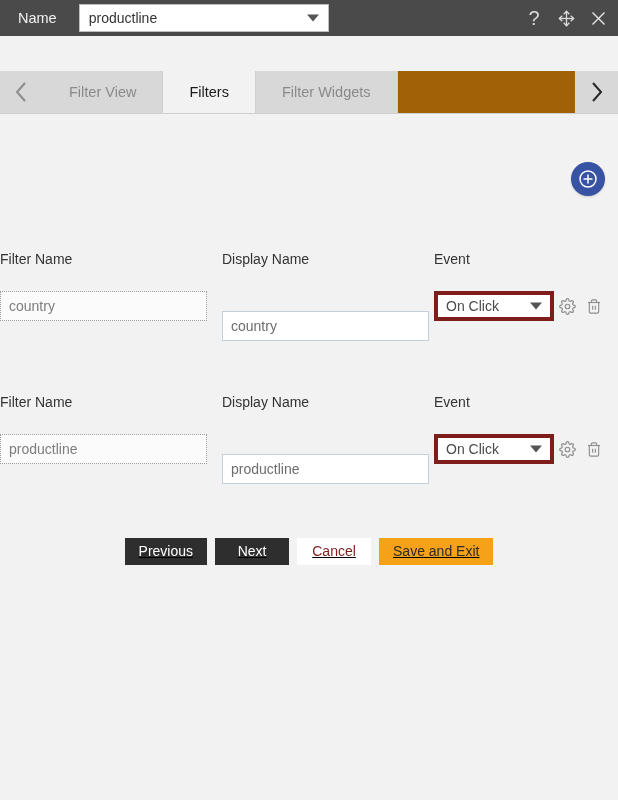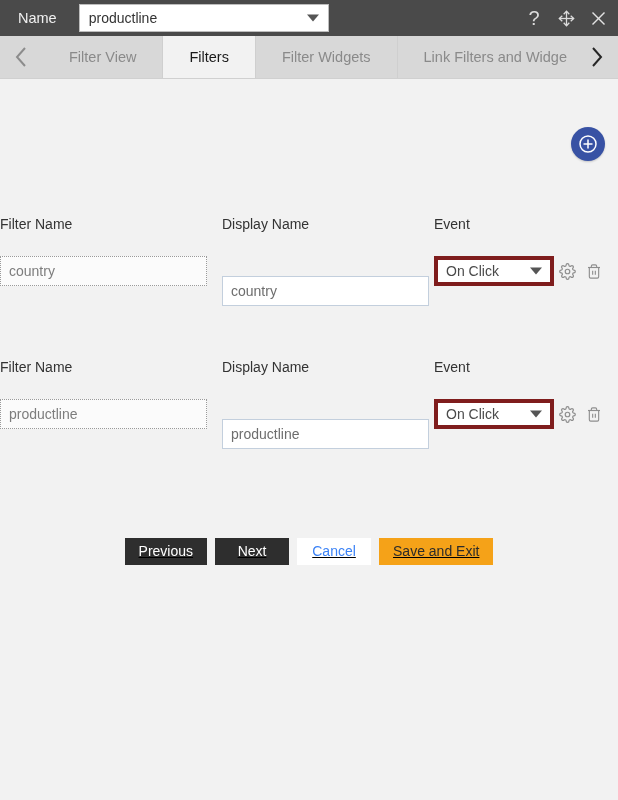--- a/index.html
+++ b/index.html
@@ -85,20 +85,21 @@
 
   
   .tabbar {
     flex: 0 0 43px;
     height: 43px;
     display: flex;
     align-items: stretch;
     background: #a16207;
     border-bottom: 1px solid #d0d0d0;
     overflow: hidden;
+    margin-top: 35px;
   }
   .tab-arrow {
     flex: 0 0 43px;
     width: 43px;
     display: flex;
     align-items: center;
     justify-content: center;
     background: #d8d8d8;
     cursor: pointer;
   }
@@ -249,21 +250,21 @@
     min-width: 74px;
     font-family: "Liberation Sans", sans-serif;
     font-size: 14px;
     border: none;
     padding: 0 14px;
     cursor: pointer;
     line-height: 27px;
     text-align: center;
   }
   .btn.dark   { background: #2e2e2e; color: #ffffff; }
-  .btn.light  { background: #ffffff; color: #3b82f6; }
+  .btn.light  { background: #ffffff; color: #7f1d1d; }
   .btn.accent { background: #f5a218; color: #2b2b2b; }
 </style>
 </head>
 <body>
 
 <div class="window">
 
   <div class="titlebar">
     <span class="titlebar-label">Name</span>
     <div class="name-select">
@@ -301,23 +302,20 @@
     <div class="tabs-strip">
       <div class="tab">
         <span>Filter View</span>
       </div>
       <div class="tab active">
         <span>Filters</span>
       </div>
       <div class="tab">
         <span>Filter Widgets</span>
       </div>
-      <div class="tab">
-        <span>Link Filters and Widge</span>
-      </div>
     </div>
     <div class="tab-arrow right">
       <svg width="13" height="22" viewBox="0 0 13 22" fill="none" stroke="currentColor" stroke-width="2">
         <polyline points="3,2 11,11 3,20"></polyline>
       </svg>
     </div>
   </div>
 
   <div class="content">
 

